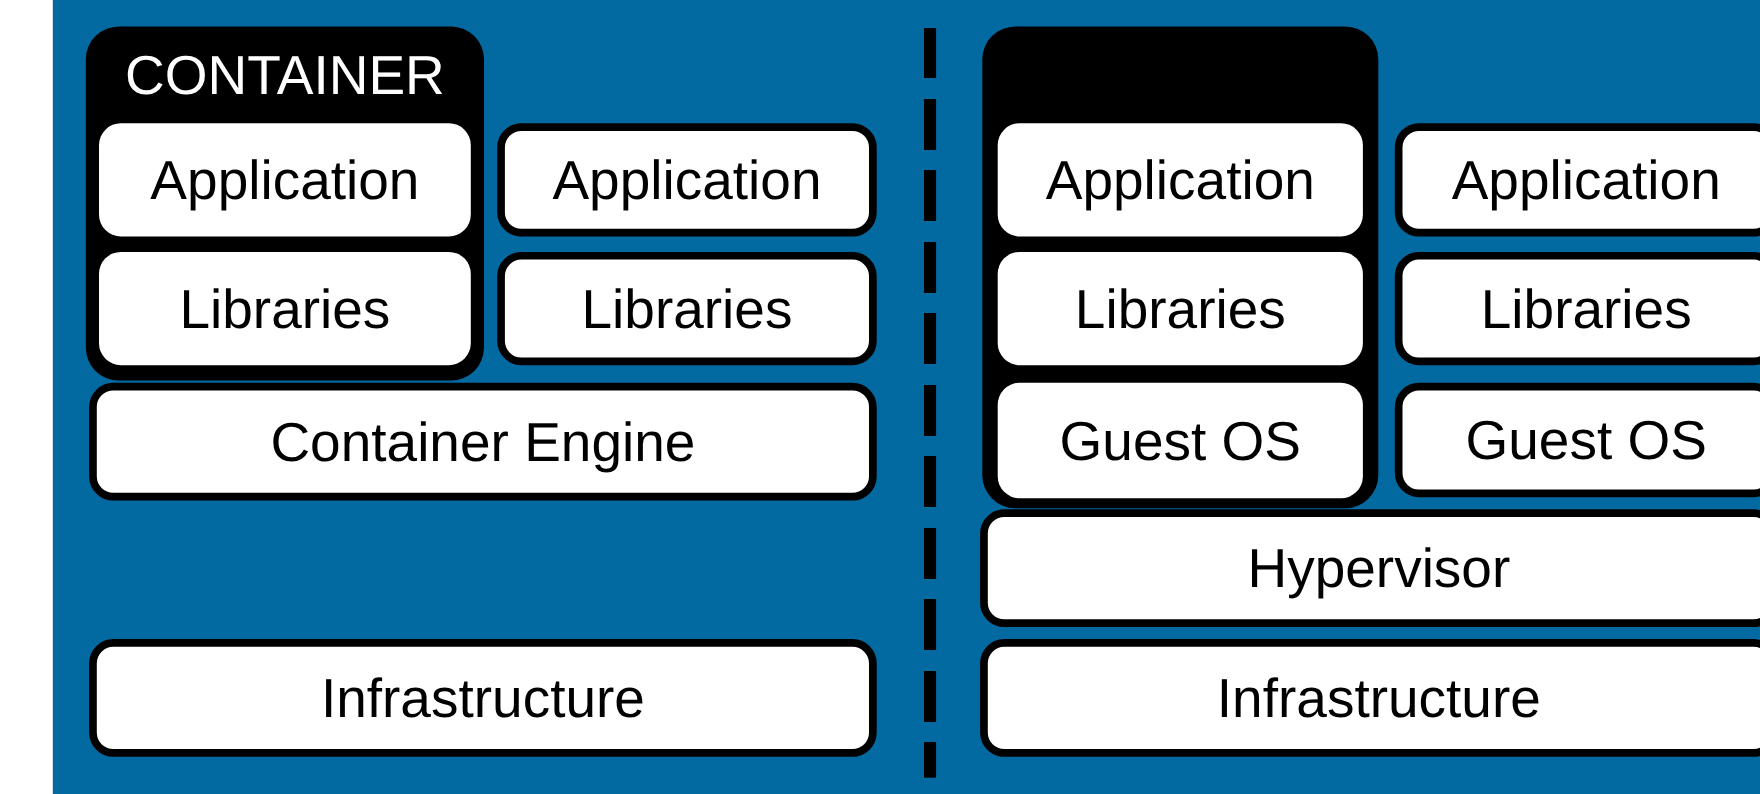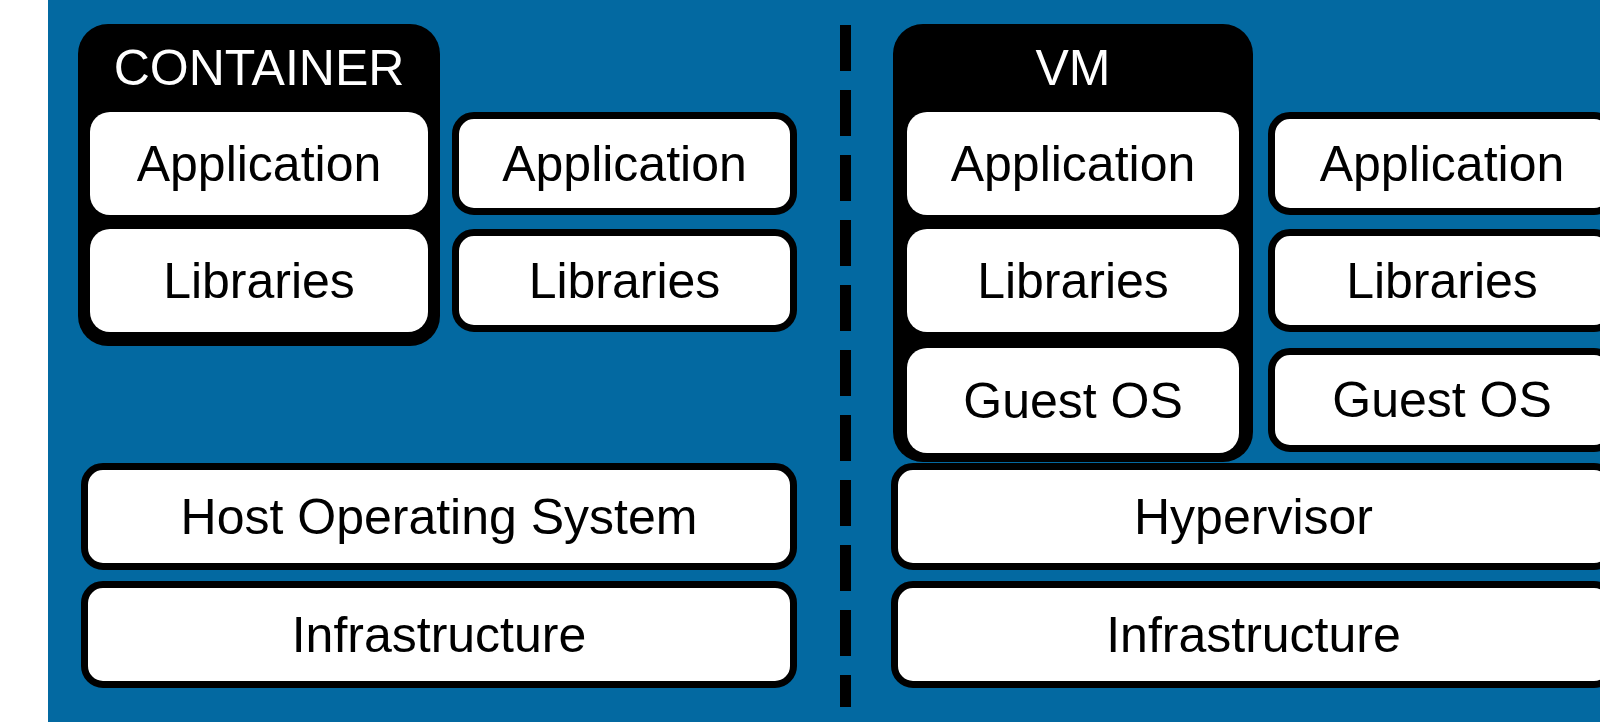--- a/index.html
+++ b/index.html
@@ -76,27 +76,26 @@
 
   <div class="abs group" style="left:30px; top:24px; width:362px; height:322px;">
     <div class="group-title">CONTAINER</div>
     <div class="inner-box" style="left:12px; top:88px; width:338px; height:103px;">Application</div>
     <div class="inner-box" style="left:12px; top:205px; width:338px; height:103px;">Libraries</div>
   </div>
 
   <div class="abs outline-box" style="left:404px; top:112px; width:345px; height:103px;">Application</div>
   <div class="abs outline-box" style="left:404px; top:229px; width:345px; height:103px;">Libraries</div>
 
-  <div class="abs outline-box" style="left:33px; top:463px; width:716px; height:107px;">Host Operating System</div>
+  <div class="abs outline-box" style="left:33px; top:348px; width:716px; height:107px;">Container Engine</div>
   <div class="abs outline-box" style="left:33px; top:581px; width:716px; height:107px;">Infrastructure</div>
 
   <div class="abs divider" style="left:792px; top:25px; width:11px; height:682px;"></div>
 
   <div class="abs group" style="left:845px; top:24px; width:360px; height:438px;">
-    <div class="group-title">VM</div>
     <div class="inner-box" style="left:14px; top:88px; width:332px; height:103px;">Application</div>
     <div class="inner-box" style="left:14px; top:205px; width:332px; height:103px;">Libraries</div>
     <div class="inner-box" style="left:14px; top:324px; width:332px; height:105px;">Guest OS</div>
   </div>
 
   <div class="abs outline-box" style="left:1220px; top:112px; width:348px; height:103px;">Application</div>
   <div class="abs outline-box" style="left:1220px; top:229px; width:348px; height:103px;">Libraries</div>
   <div class="abs outline-box" style="left:1220px; top:348px; width:348px; height:104px;">Guest OS</div>
 
   <div class="abs outline-box" style="left:843px; top:463px; width:725px; height:107px;text-align:center;">Hypervisor</div>

